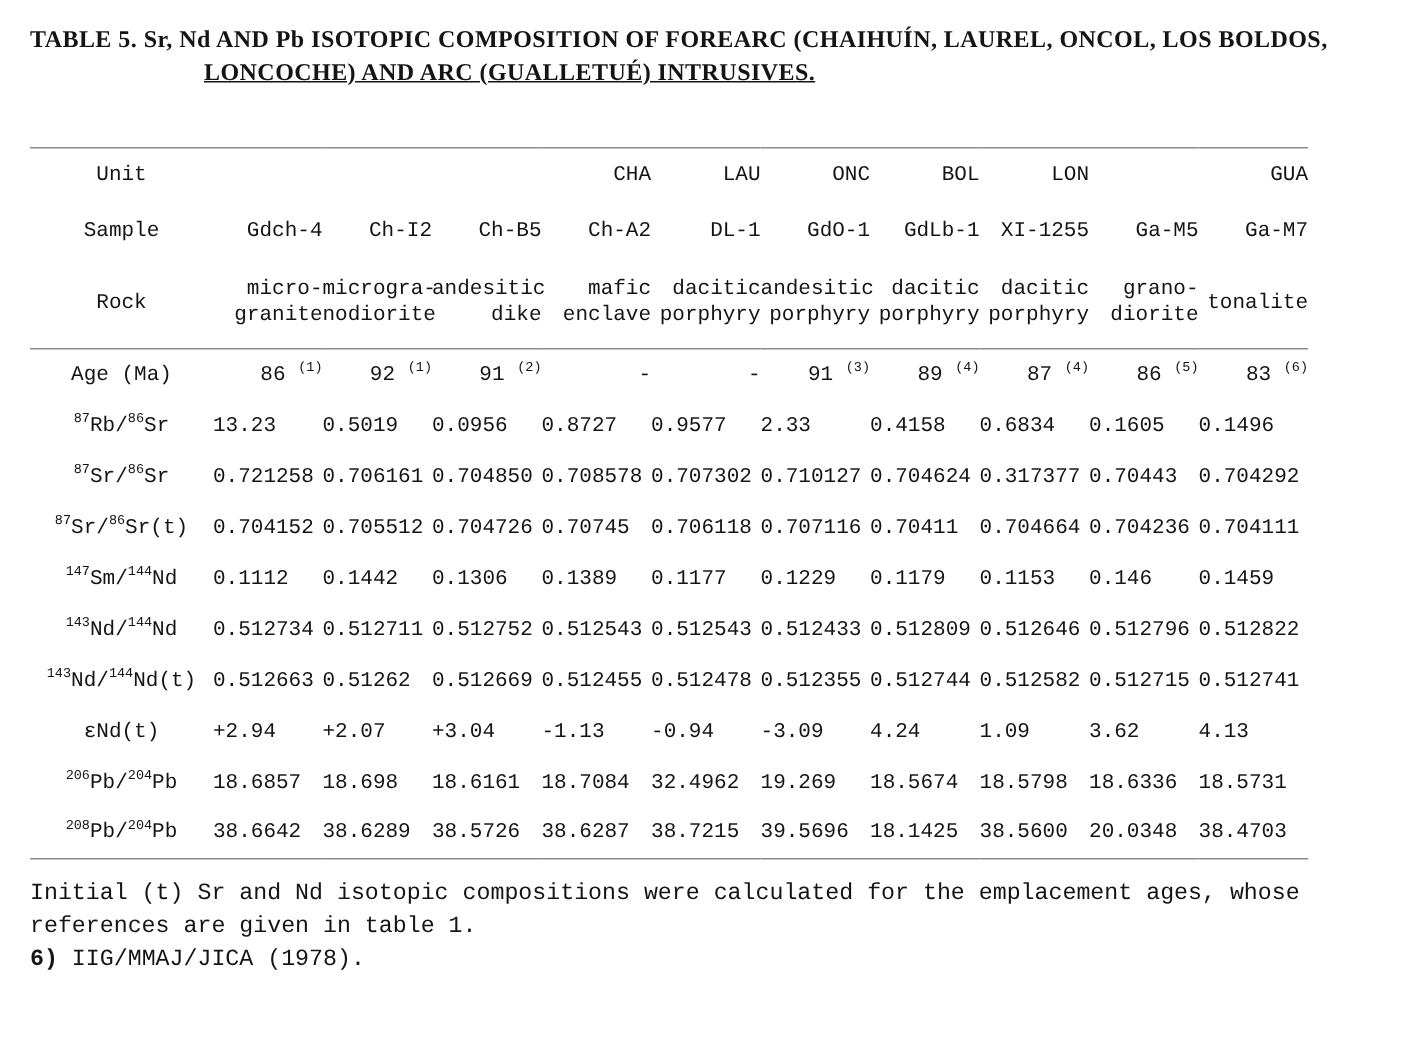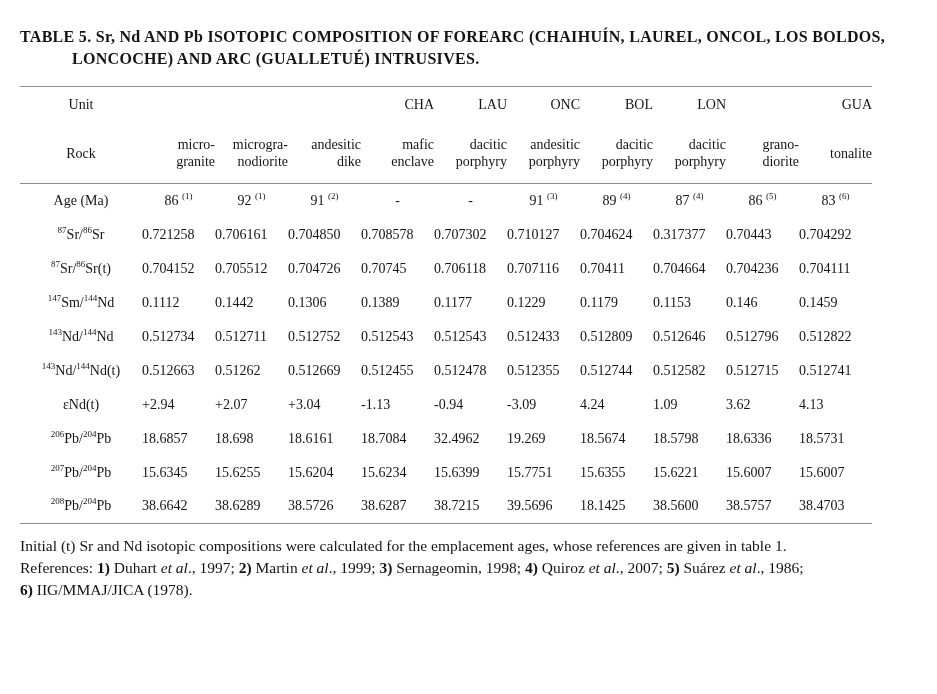--- a/index.html
+++ b/index.html
@@ -8,33 +8,35 @@
     background: #ffffff;
   }
   body {
     width: 937px;
     height: 694px;
     overflow: hidden;
     font-family: "Liberation Serif", serif;
     color: #141414;
   }
   .page {
-    padding: 26px 20px 0 20px;
+    padding: 16px 20px 0 20px;
   }
   .title {
     font-weight: bold;
     font-size: 16px;
     line-height: 22px;
     letter-spacing: 0.3px;
   }
   .title .t2 {
-    margin-left: 52px;
+    margin-left: 116px;
+    text-decoration: underline;
   }
   .tablewrap {
-    margin-top: 16px;
+    margin-top: 38px;
+    font-family: Liberation Mono, monospace;
   }
   table.iso {
     border-collapse: collapse;
     table-layout: fixed;
     width: 852px;
     border-top: 1px solid #8c8c8c;
   }
   table.iso th, table.iso td {
     padding: 0;
     vertical-align: middle;
@@ -51,34 +53,35 @@
     line-height: 17px;
   }
   tbody tr { height: 34px; }
   tbody tr:last-child td { border-bottom: 1px solid #8c8c8c; }
   .lbl { text-align: center; }
   td.val {
     text-align: left;
     padding-left: 3px;
   }
   td.c {
-    text-align: center;
+    text-align: right;
     padding-left: 0;
   }
   th.grp, th.smp { text-align: right; }
   sup {
     font-size: 9px;
     line-height: 0;
     vertical-align: super;
   }
   .footnotes {
     margin-top: 11px;
     width: 900px;
     font-size: 15.5px;
     line-height: 22px;
+    font-family: Liberation Mono, monospace;
   }
 </style>
 </head>
 <body>
 
 <div class="page">
 
   <div class="title">
     <div class="t1">TABLE 5. Sr, Nd AND Pb ISOTOPIC COMPOSITION OF FOREARC (CHAIHUÍN, LAUREL, ONCOL, LOS BOLDOS,</div>
     <div class="t2">LONCOCHE) AND ARC (GUALLETUÉ) INTRUSIVES.</div>
@@ -101,20 +104,33 @@
       </colgroup>
       <thead>
           <tr class="unit-row">
             <th class="lbl">Unit</th>
             <th class="grp" colspan="4">CHA</th>
             <th class="grp" colspan="1">LAU</th>
             <th class="grp" colspan="1">ONC</th>
             <th class="grp" colspan="1">BOL</th>
             <th class="grp" colspan="1">LON</th>
             <th class="grp" colspan="2">GUA</th>
+          </tr>
+          <tr class="sample-row">
+            <th class="lbl">Sample</th>
+            <th class="smp">Gdch-4</th>
+            <th class="smp">Ch-I2</th>
+            <th class="smp">Ch-B5</th>
+            <th class="smp">Ch-A2</th>
+            <th class="smp">DL-1</th>
+            <th class="smp">GdO-1</th>
+            <th class="smp">GdLb-1</th>
+            <th class="smp">XI-1255</th>
+            <th class="smp">Ga-M5</th>
+            <th class="smp">Ga-M7</th>
           </tr>
           <tr class="rock-row">
             <th class="lbl">Rock</th>
             <th class="smp">micro-
 granite</th>
             <th class="smp">microgra-
 nodiorite</th>
             <th class="smp">andesitic
 dike</th>
             <th class="smp">mafic
@@ -140,20 +156,33 @@
             <td class="val c">91 <sup>(2)</sup></td>
             <td class="val c">-</td>
             <td class="val c">-</td>
             <td class="val c">91 <sup>(3)</sup></td>
             <td class="val c">89 <sup>(4)</sup></td>
             <td class="val c">87 <sup>(4)</sup></td>
             <td class="val c">86 <sup>(5)</sup></td>
             <td class="val c">83 <sup>(6)</sup></td>
           </tr>
           <tr>
+            <td class="lbl"><sup>87</sup>Rb/<sup>86</sup>Sr</td>
+            <td class="val">13.23</td>
+            <td class="val">0.5019</td>
+            <td class="val">0.0956</td>
+            <td class="val">0.8727</td>
+            <td class="val">0.9577</td>
+            <td class="val">2.33</td>
+            <td class="val">0.4158</td>
+            <td class="val">0.6834</td>
+            <td class="val">0.1605</td>
+            <td class="val">0.1496</td>
+          </tr>
+          <tr>
             <td class="lbl"><sup>87</sup>Sr/<sup>86</sup>Sr</td>
             <td class="val">0.721258</td>
             <td class="val">0.706161</td>
             <td class="val">0.704850</td>
             <td class="val">0.708578</td>
             <td class="val">0.707302</td>
             <td class="val">0.710127</td>
             <td class="val">0.704624</td>
             <td class="val">0.317377</td>
             <td class="val">0.70443</td>
@@ -231,48 +260,34 @@
             <td class="val">18.6161</td>
             <td class="val">18.7084</td>
             <td class="val">32.4962</td>
             <td class="val">19.269</td>
             <td class="val">18.5674</td>
             <td class="val">18.5798</td>
             <td class="val">18.6336</td>
             <td class="val">18.5731</td>
           </tr>
           <tr>
-            <td class="lbl"><sup>207</sup>Pb/<sup>204</sup>Pb</td>
-            <td class="val">15.6345</td>
-            <td class="val">15.6255</td>
-            <td class="val">15.6204</td>
-            <td class="val">15.6234</td>
-            <td class="val">15.6399</td>
-            <td class="val">15.7751</td>
-            <td class="val">15.6355</td>
-            <td class="val">15.6221</td>
-            <td class="val">15.6007</td>
-            <td class="val">15.6007</td>
-          </tr>
-          <tr>
             <td class="lbl"><sup>208</sup>Pb/<sup>204</sup>Pb</td>
             <td class="val">38.6642</td>
             <td class="val">38.6289</td>
             <td class="val">38.5726</td>
             <td class="val">38.6287</td>
             <td class="val">38.7215</td>
             <td class="val">39.5696</td>
             <td class="val">18.1425</td>
             <td class="val">38.5600</td>
-            <td class="val">38.5757</td>
+            <td class="val">20.0348</td>
             <td class="val">38.4703</td>
           </tr>
         </tbody>
     </table>
   </div>
 
   <div class="footnotes">
       <div>Initial (t) Sr and Nd isotopic compositions were calculated for the emplacement ages, whose references are given in table 1.</div>
-      <div>References: <b>1)</b> Duhart <i>et al</i>., 1997; <b>2)</b> Martin <i>et al</i>., 1999; <b>3)</b> Sernageomin, 1998; <b>4)</b> Quiroz <i>et al</i>., 2007; <b>5)</b> Suárez <i>et al</i>., 1986;</div>
       <div><b>6)</b> IIG/MMAJ/JICA (1978).</div>
     </div>
 
 </div>
 
 </body></html>

